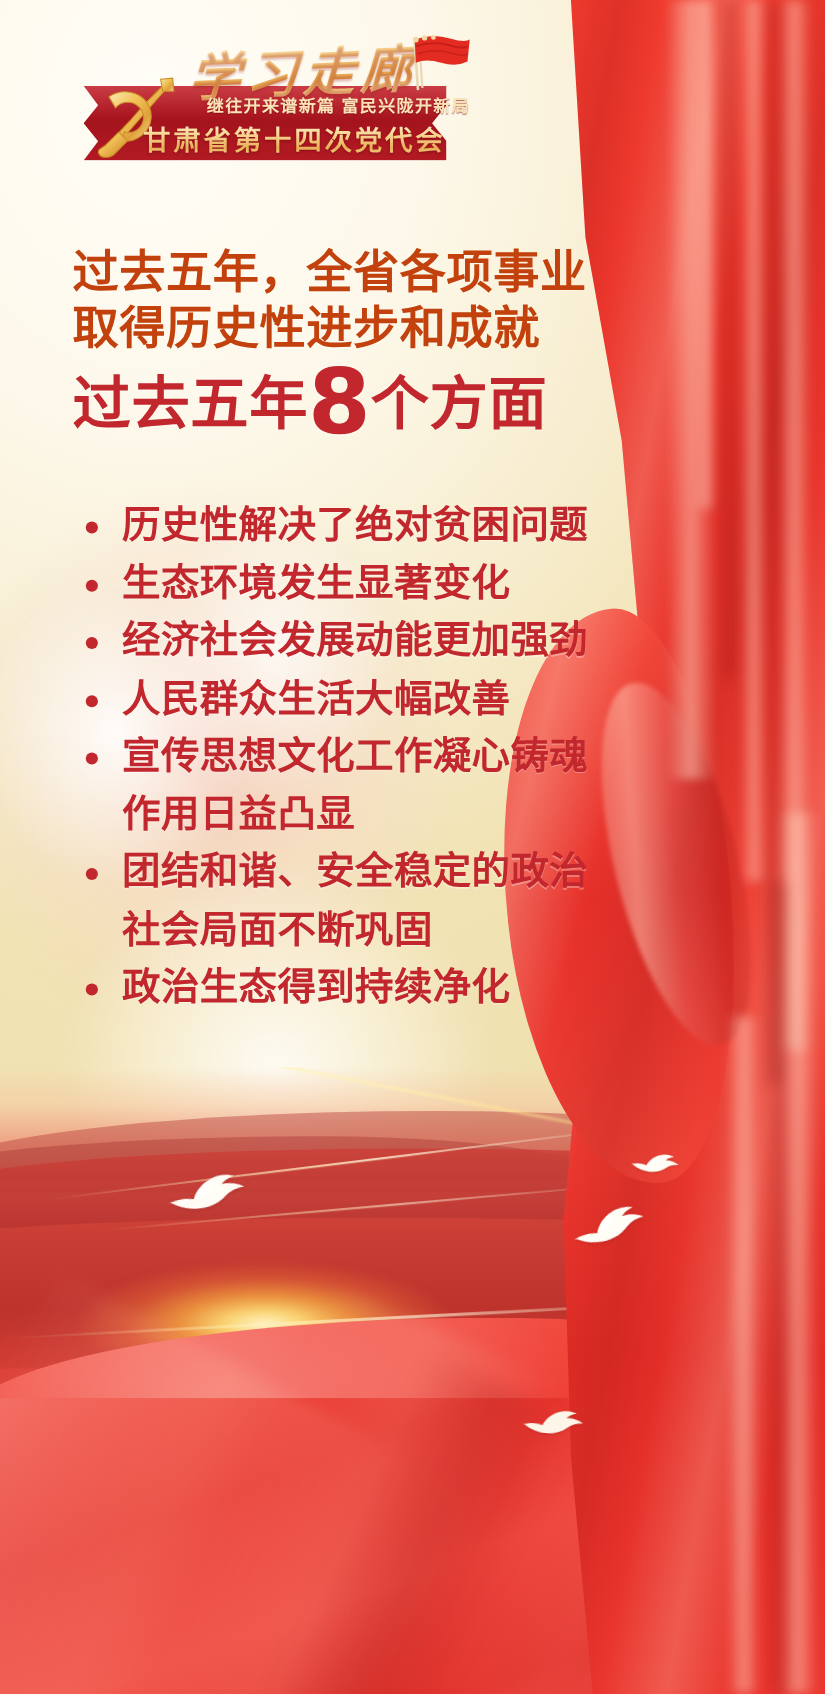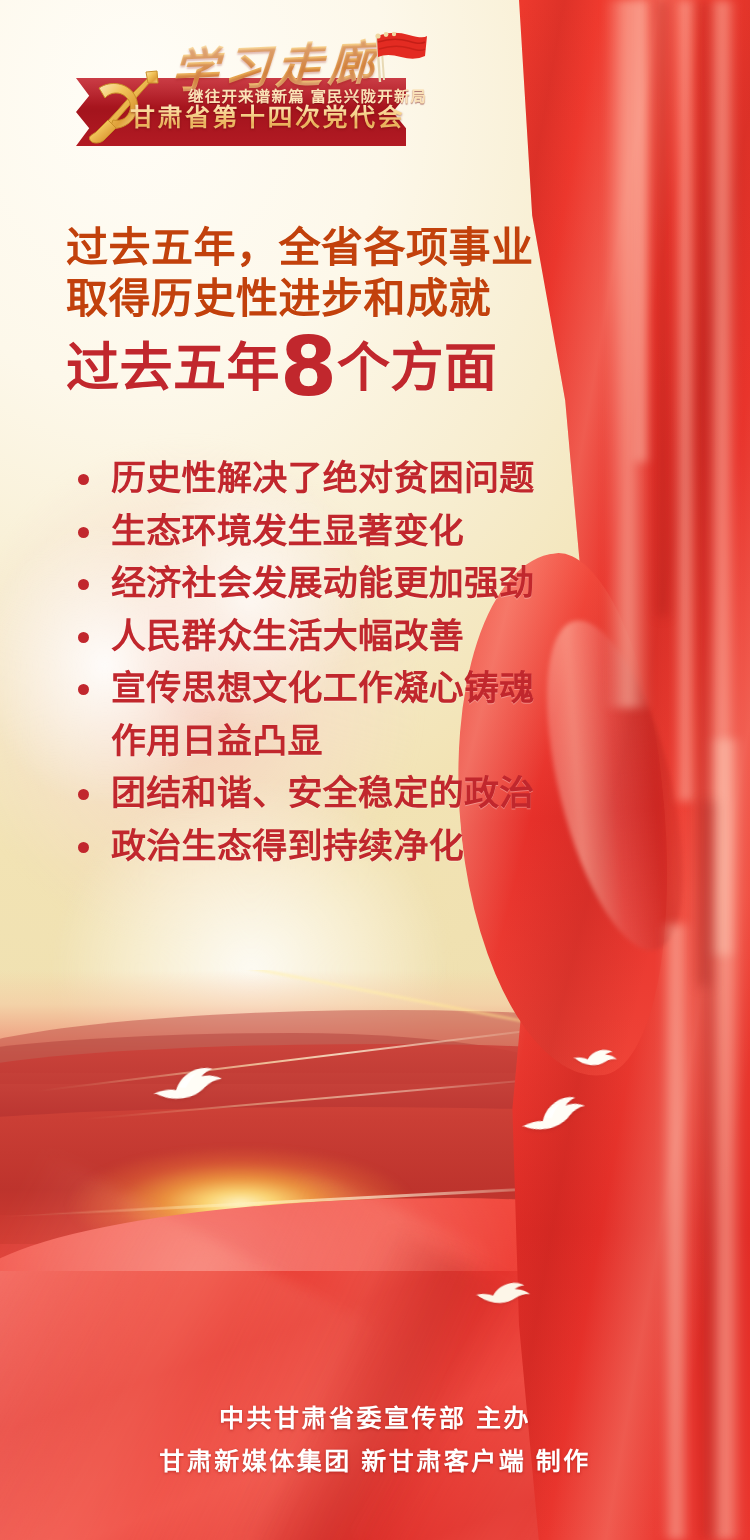--- a/index.html
+++ b/index.html
@@ -231,21 +231,21 @@
     white-space:nowrap;
   }
   .hdr-flag{position:absolute;left:305px;top:4px;z-index:5;}
   .hdr-l1{
     position:absolute;left:126px;top:58px;z-index:5;
     font-size:15.5px;font-weight:700;letter-spacing:1.2px;
     color:#fbe2b7;white-space:nowrap;
     text-shadow:0 1px 1px rgba(110,8,12,.6);
   }
   .hdr-l2{
-    position:absolute;left:68px;top:71px;z-index:5;
+    position:absolute;left:68px;top:81px;z-index:5;
     font-size:25px;font-weight:700;letter-spacing:2.5px;
     white-space:nowrap;
     background:linear-gradient(180deg,#fff6e0 0%,#f8d693 42%,#e8ae56 78%,#f9e3b4 100%);
     -webkit-background-clip:text;background-clip:text;
     -webkit-text-fill-color:transparent;
     filter:drop-shadow(0 1px 1px rgba(110,8,12,.55));
   }
 
   
   .title-block{position:absolute;left:66px;top:222px;z-index:6;}
@@ -435,23 +435,23 @@
       </div>
     <div class="li">
         <span class="li-dot blank"></span>
         <span class="li-txt">作用日益凸显</span>
       </div>
     <div class="li">
         <span class="li-dot"></span>
         <span class="li-txt">团结和谐、安全稳定的政治</span>
       </div>
     <div class="li">
+        <span class="li-dot blank"></span>
+        <span class="li-txt">社会局面不断巩固</span>
+      </div>
+    <div class="li">
         <span class="li-dot"></span>
         <span class="li-txt">政治生态得到持续净化</span>
       </div>
   </div>
 
-  <div class="foot">
-    <div class="foot-l">中共甘肃省委宣传部   主办</div>
-    <div class="foot-l">甘肃新媒体集团 新甘肃客户端   制作</div>
-  </div>
 
 </div>
 
 </body></html>

